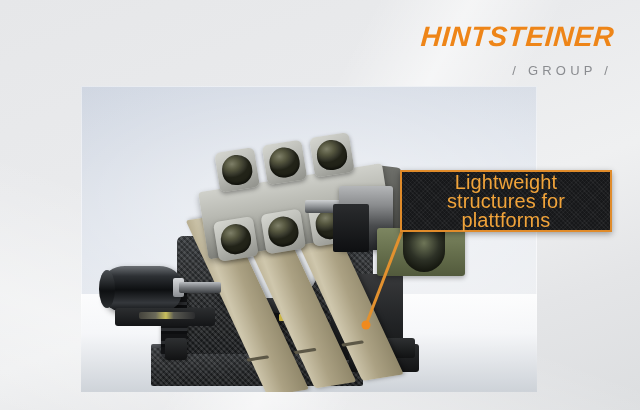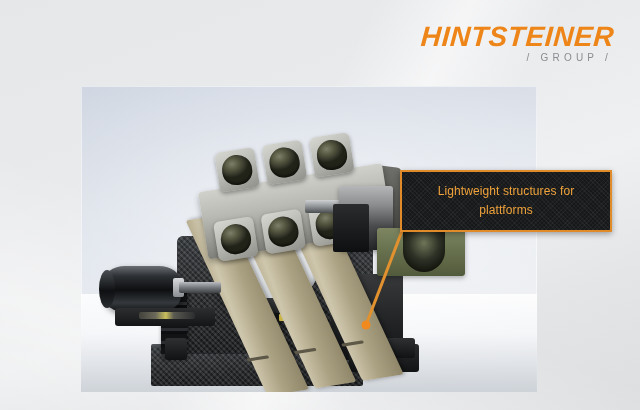--- a/index.html
+++ b/index.html
@@ -45,23 +45,23 @@
     font-weight: bold;
     font-style: italic;
     font-size: 28px;
     line-height: 30px;
     letter-spacing: 0.6px;
     color: #ee8518;
     transform: skewX(-4deg);
   }
   .logo-sub {
     display: block;
-    margin-top: 0;
+    margin-top: 13px;
     padding-right: 2px;
-    font-size: 10px;
+    font-size: 13px;
     line-height: 12px;
     letter-spacing: 4.2px;
     color: #8a8c90;
     font-weight: normal;
   }
 
   
   .photo {
     position: absolute;
     left: 81px;
@@ -313,21 +313,21 @@
       repeating-linear-gradient(45deg, rgba(255,255,255,0.045) 0 1px, rgba(0,0,0,0) 1px 3px),
       repeating-linear-gradient(-45deg, rgba(255,255,255,0.035) 0 1px, rgba(0,0,0,0) 1px 3px);
     display: flex;
     align-items: center;
     justify-content: center;
     box-shadow: 0 2px 6px rgba(0,0,0,0.35);
   }
   .callout-text {
     color: #f0a33a;
     font-family: "Liberation Sans", sans-serif;
-    font-size: 12px;
+    font-size: 20px;
     line-height: 19px;
     text-align: center;
     padding: 0 8px;
     letter-spacing: 0.1px;
   }
 </style>
 </head>
 <body>
 
 <div class="slide">

